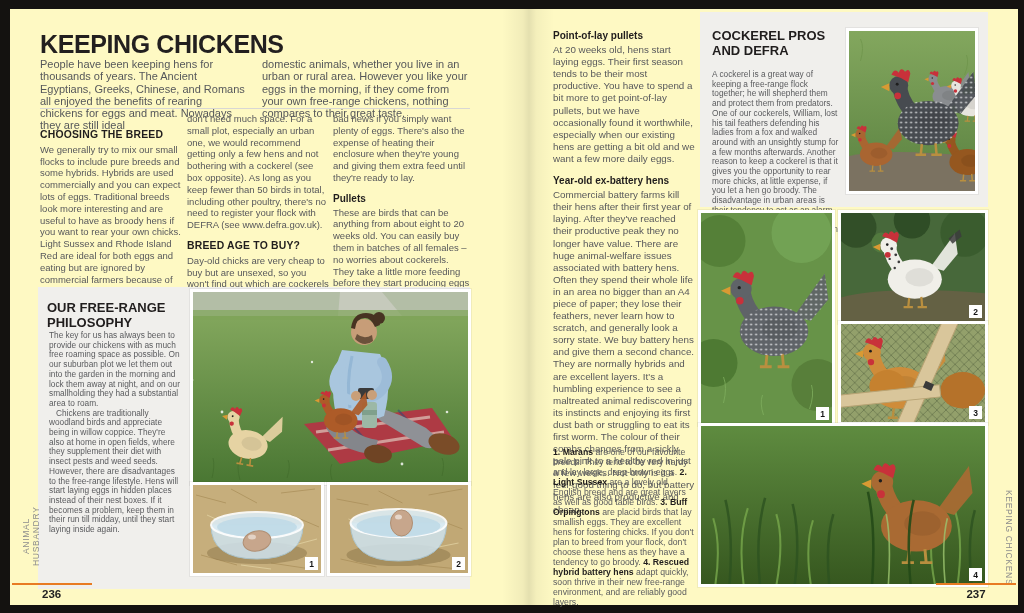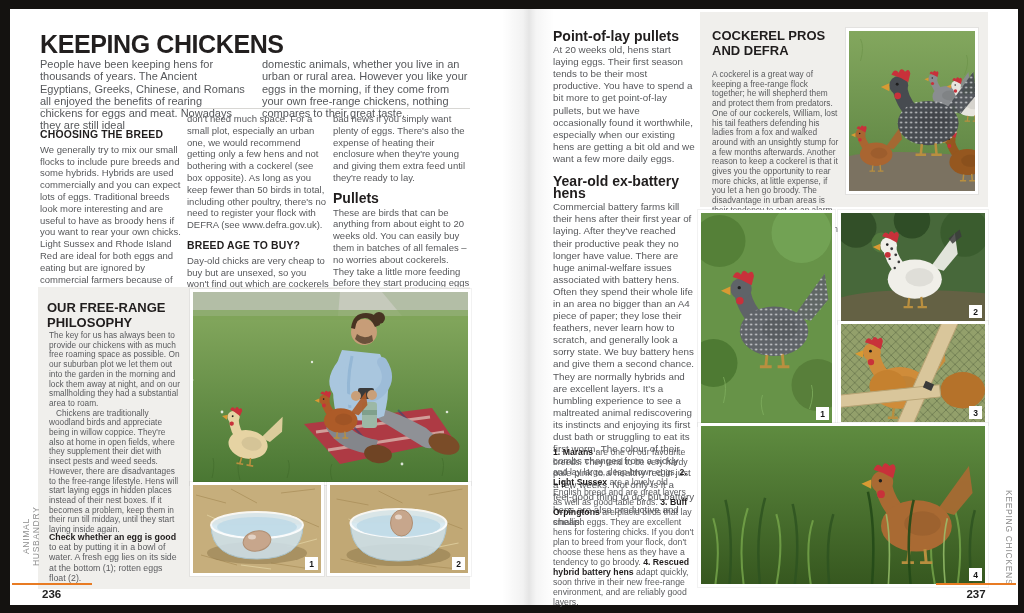--- a/index.html
+++ b/index.html
@@ -1,26 +1,26 @@
 <!DOCTYPE html>
 <html><head>
 <meta charset="utf-8">
 <style>
   html,body{margin:0;padding:0;}
   body{width:1024px;height:613px;background:#141210;position:relative;
        font-family:"Liberation Sans",sans-serif;overflow:hidden;}
-  .spread{position:absolute;left:10px;top:9px;width:1008px;height:596px;background:#ffffff;}
+  .spread{position:absolute;left:10px;top:9px;width:1008px;height:596px;background:#fef9c3;}
   .gutter{position:absolute;left:492px;top:0;width:52px;height:100%;pointer-events:none;
     background:linear-gradient(90deg,rgba(0,0,0,0) 0%,rgba(0,0,0,.05) 40%,rgba(0,0,0,.10) 52%,rgba(0,0,0,.04) 66%,rgba(0,0,0,0) 100%);}
   .abs{position:absolute;}
   .title{left:30px;top:21px;font-size:25px;font-weight:800;color:#221f1f;letter-spacing:-.4px;}
   .intro{top:49px;width:206px;font-size:11px;line-height:12.3px;color:#55575a;}
   .rule{left:30px;top:99px;width:430px;height:1px;background:#d8d7d4;}
   .colh{font-size:10.4px;font-weight:bold;color:#201d1d;letter-spacing:.2px;margin:0 0 3px;}
-  .subh{font-size:14px;font-weight:bold;color:#201d1d;margin:9px 0 2px;}
+  .subh{font-size:10px;font-weight:bold;color:#201d1d;margin:9px 0 2px;}
   .body{font-size:9.5px;line-height:11.8px;color:#57585b;}
   .body p{margin:0 0 9px;}
   .col{top:104px;width:143px;}
   .graybox{background:#f0efec;}
   .boxh{font-size:13px;line-height:15px;font-weight:bold;color:#201d1d;margin:0 0 7px;}
   .boxtxt{font-size:8.3px;line-height:9.7px;color:#5a5b5e;}
   .boxtxt p{margin:0;}
   .boxtxt p.ind{text-indent:7px;}
   .cap{font-size:8.8px;line-height:10.2px;color:#5a5b5e;}
   .cap b{color:#201d1d;}
@@ -84,23 +84,20 @@
     </div>
 
     <div class="abs graybox" style="left:28px;top:278px;width:432px;height:302px">
       <div class="abs" style="left:9px;top:13px;width:134px">
         <h3 class="boxh">OUR FREE-RANGE PHILOSOPHY</h3>
       </div>
       <div class="abs boxtxt" style="left:11px;top:44px;width:133px">
         <p>The key for us has always been to provide our chickens with as much free roaming space as possible. On our suburban plot we let them out into the garden in the morning and lock them away at night, and on our smallholding they had a substantial area to roam.</p>
         <p class="ind">Chickens are traditionally woodland birds and appreciate being in willow coppice. They're also at home in open fields, where they supplement their diet with insect pests and weed seeds. However, there are disadvantages to the free-range lifestyle. Hens will start laying eggs in hidden places instead of their nest boxes. If it becomes a problem, keep them in their run till midday, until they start laying inside again.</p>
       </div>
-      <div class="abs cap" style="left:11px;top:245px;width:130px">
-        <b>Check whether an egg is good</b><span> to eat by putting it in a bowl of water. A fresh egg lies on its side at the bottom (1); rotten eggs float (2).</span>
-      </div>
     </div>
 
     <div class="ph" style="left:180px;top:280px;width:281px;height:196px">
       <div class="ph-in">
         <svg viewBox="0 0 277 190" preserveAspectRatio="xMidYMid slice">
           <defs>
               <linearGradient id="mg" x1="0" y1="0" x2="0" y2="1">
             <stop offset="0" stop-color="#8aad62"></stop>
                 <stop offset="1" stop-color="#4a7733"></stop>
               </linearGradient>

